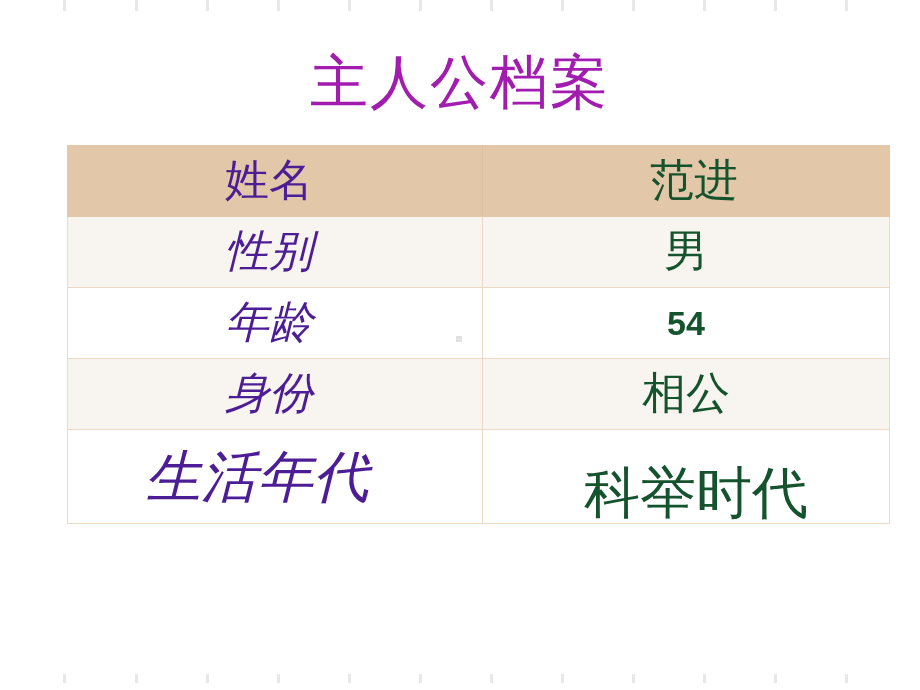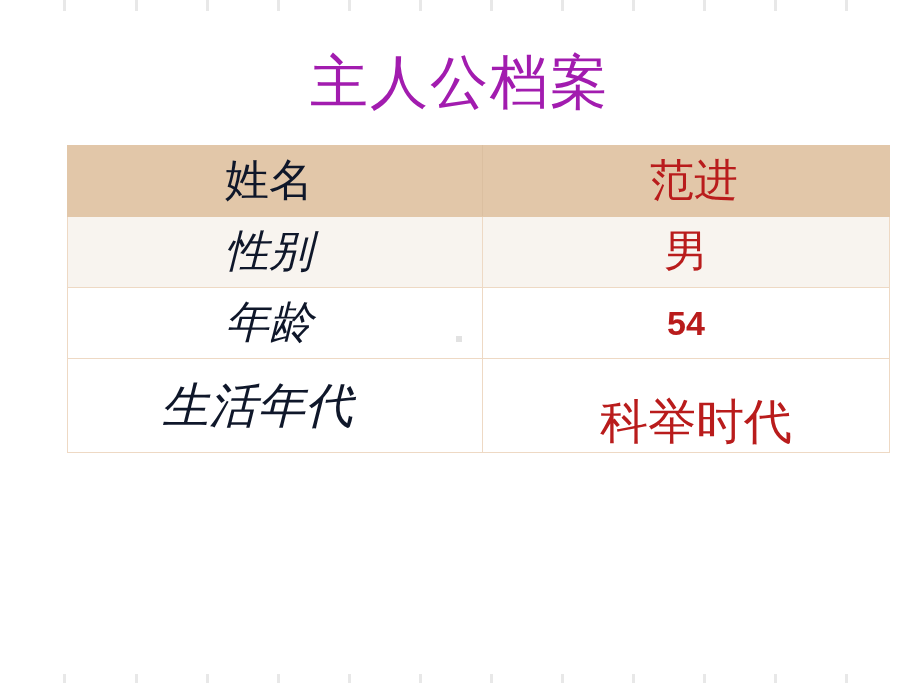--- a/index.html
+++ b/index.html
@@ -89,47 +89,47 @@
 
   
   .row-tan .cell-label { border-right: 1px solid #dbbfa0; }
 
   
   .cell-label { width: 414px; }
   .cell-value { width: 406px; }
 
   
   .cell-label span {
-    color: #0f172a;
+    color: #4c1d95;
     font-size: 44px;
     line-height: 52px;
     font-family: "Liberation Serif", "DejaVu Serif", serif;
     display: inline-block;
     text-align: right;
   }
   
   .cell-value span {
-    color: #b91c1c;
+    color: #14532d;
     font-size: 44px;
     line-height: 52px;
     font-family: "Liberation Serif", "DejaVu Serif", serif;
     display: inline-block;
   }
 
   
   .cell-value.numeric span {
     font-family: "Liberation Sans", "DejaVu Sans", sans-serif;
     font-weight: bold;
     font-size: 34px;
   }
 
   
   .row-big .cell-label span,
   .row-big .cell-value span {
-    font-size: 48px;
+    font-size: 56px;
     line-height: 60px;
   }
 
   
   .row-tan   .cell-label span { transform: translateX(-6px); }
   .row-cream .cell-label span,
   .row-white .cell-label span { transform: translateX(-6px); font-style: italic; }
   .row-big   .cell-label span { transform: translateX(-18px); }
   .row-big   .cell-value span { transform: translateX(10px); margin-top: 33px; }
   .row-tan   .cell-value span { transform: translateX(8px); }
@@ -189,20 +189,28 @@
 
       <tr class="row-white">
         <td class="cell-label">
           <span>年龄</span>
         </td>
         <td class="cell-value numeric">
           <span>54</span>
         </td>
       </tr>
 
+      <tr class="row-cream">
+        <td class="cell-label">
+          <span>身份</span>
+        </td>
+        <td class="cell-value">
+          <span>相公</span>
+        </td>
+      </tr>
 
       <tr class="row-white row-big">
         <td class="cell-label">
           <span>生活年代</span>
         </td>
         <td class="cell-value">
           <span>科举时代</span>
         </td>
       </tr>
 

